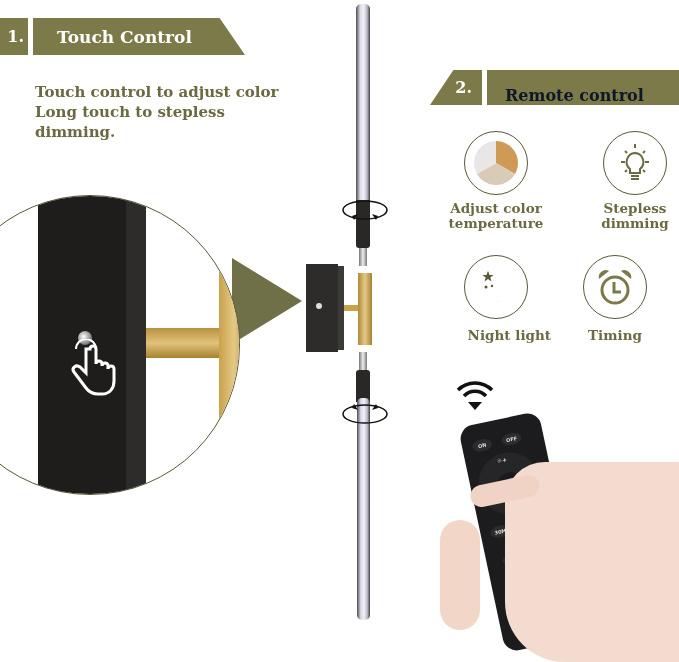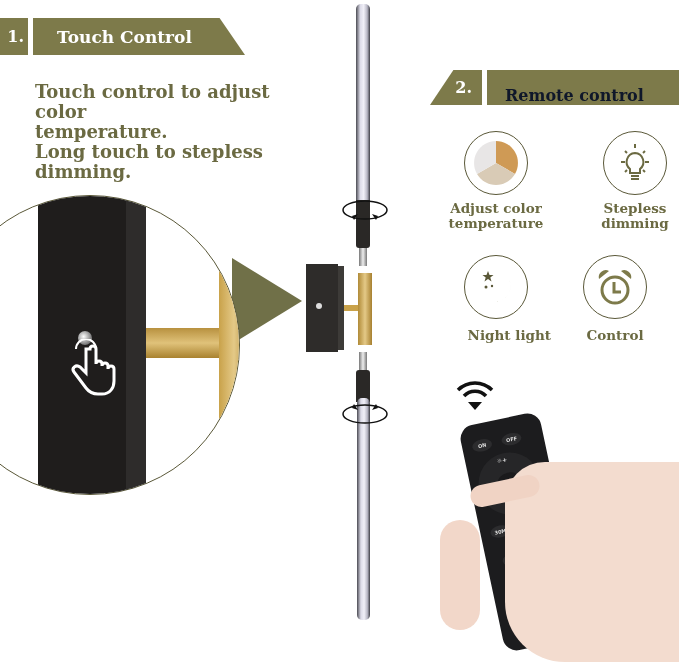--- a/index.html
+++ b/index.html
@@ -14,21 +14,21 @@
   }
   .banner1-title {
     position: absolute; left: 33px; top: 18px; width: 212px; height: 37px;
     background: #7d7a4a; color: #fff; font-weight: bold; font-size: 17px;
     clip-path: polygon(0 0, 88% 0, 100% 100%, 0 100%);
     display: flex; align-items: center; padding-left: 24px;
   }
 
   .touch-desc {
     position: absolute; left: 35px; top: 82px; width: 270px;
-    font-size: 18px; font-weight: bold; line-height: 20px; color: #6b6a42;
+    font-size: 15px; font-weight: bold; line-height: 20px; color: #6b6a42;
   }
 
   
   .banner2-num {
     position: absolute; left: 430px; top: 70px; width: 52px; height: 35px;
     background: #7d7a4a; color: #fff; font-weight: bold; font-size: 16px;
     clip-path: polygon(45% 0, 100% 0, 100% 100%, 0 100%);
     display: flex; align-items: center; justify-content: flex-end; padding-right: 10px;
   }
   .banner2-title {
@@ -67,21 +67,20 @@
 
 <div class="banner1-num">
     <span>1.</span>
   </div>
 <div class="banner1-title">
     <span>Touch Control</span>
   </div>
 
 <div class="touch-desc">
   <div>Touch control to adjust color</div>
-  <div>temperature.</div>
   <div>Long touch to stepless dimming.</div>
 </div>
 
 <div class="banner2-num">
     <span>2.</span>
   </div>
 <div class="banner2-title">
     <span>Remote control</span>
   </div>
 
@@ -137,21 +136,21 @@
 <div class="feature" style="left:560px; top:255px;">
   <div class="circle">
     <svg width="44" height="44" viewBox="0 0 44 44">
       <path d="M6 14 a7 7 0 0 1 10 -8 z" fill="#7d7a4a"></path>
       <path d="M38 14 a7 7 0 0 0 -10 -8 z" fill="#7d7a4a"></path>
       <circle cx="22" cy="25" r="13" fill="none" stroke="#7d7a4a" stroke-width="3"></circle>
       <polyline points="21,17 21,27 28,27" fill="none" stroke="#7d7a4a" stroke-width="3"></polyline>
     </svg>
   </div>
   <div class="label" style="margin-top:9px;">
-    <div>Control</div>
+    <div>Timing</div>
   </div>
 </div>
 
 <div class="pointer"></div>
 <div class="magnifier">
   <div style="position:absolute; left:97px; top:0; width:90px; height:300px; background:#1f1d1c;"></div>
   <div style="position:absolute; left:185px; top:0; width:20px; height:300px; background:#2e2c2b;"></div>
   <div style="position:absolute; left:205px; top:132px; width:80px; height:30px; background:linear-gradient(#b8913f,#e0c27a,#a9822f);"></div>
   <div style="position:absolute; left:278px; top:60px; width:30px; height:180px; background:linear-gradient(90deg,#c9a24a,#e4c987,#b08a37);"></div>
   <div style="position:absolute; left:137px; top:135px; width:14px; height:14px; border-radius:50%; background:radial-gradient(circle at 40% 40%,#fff,#888 60%,#444);"></div>

